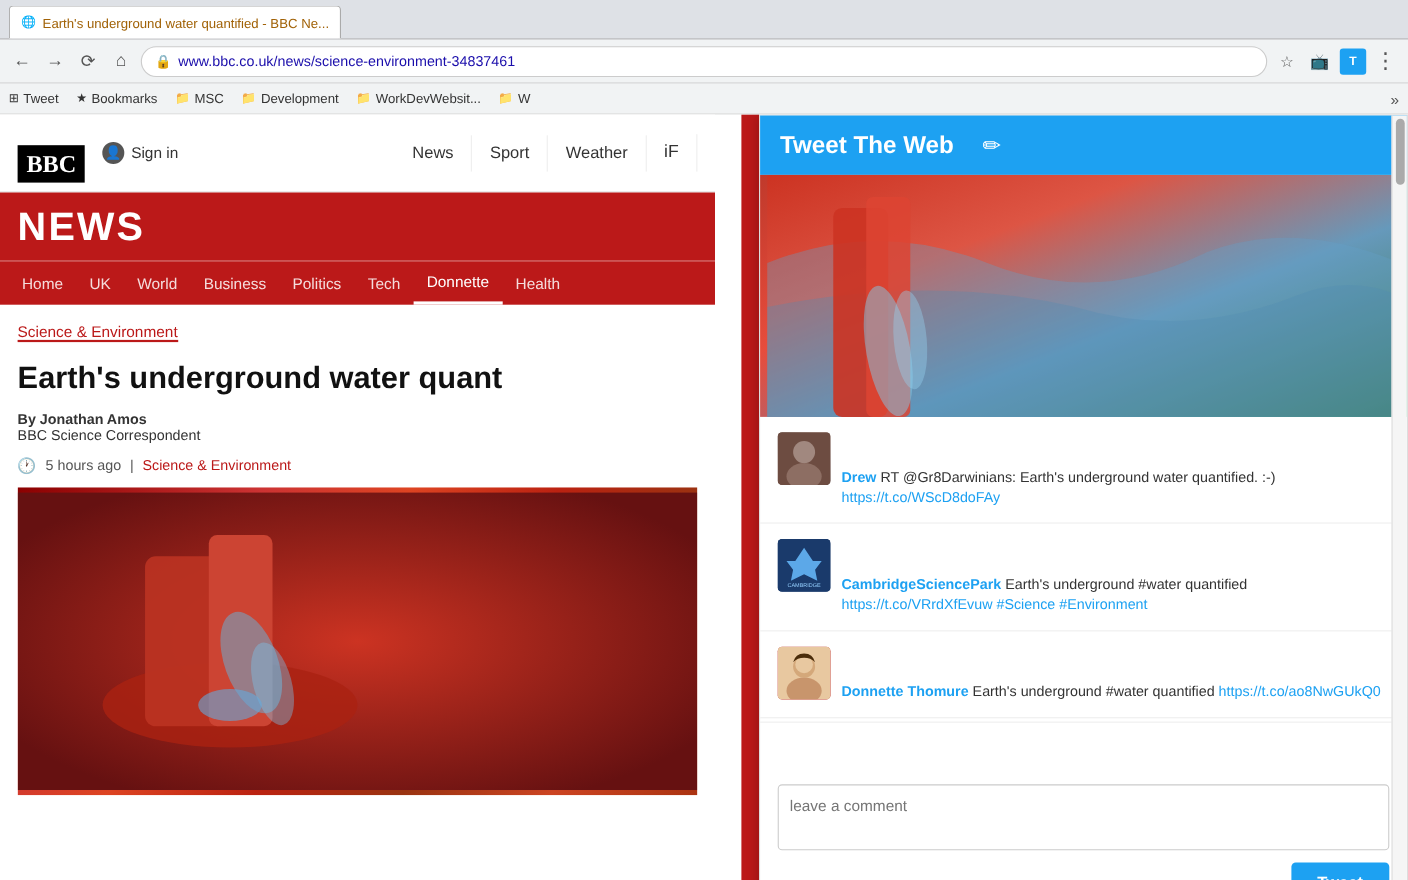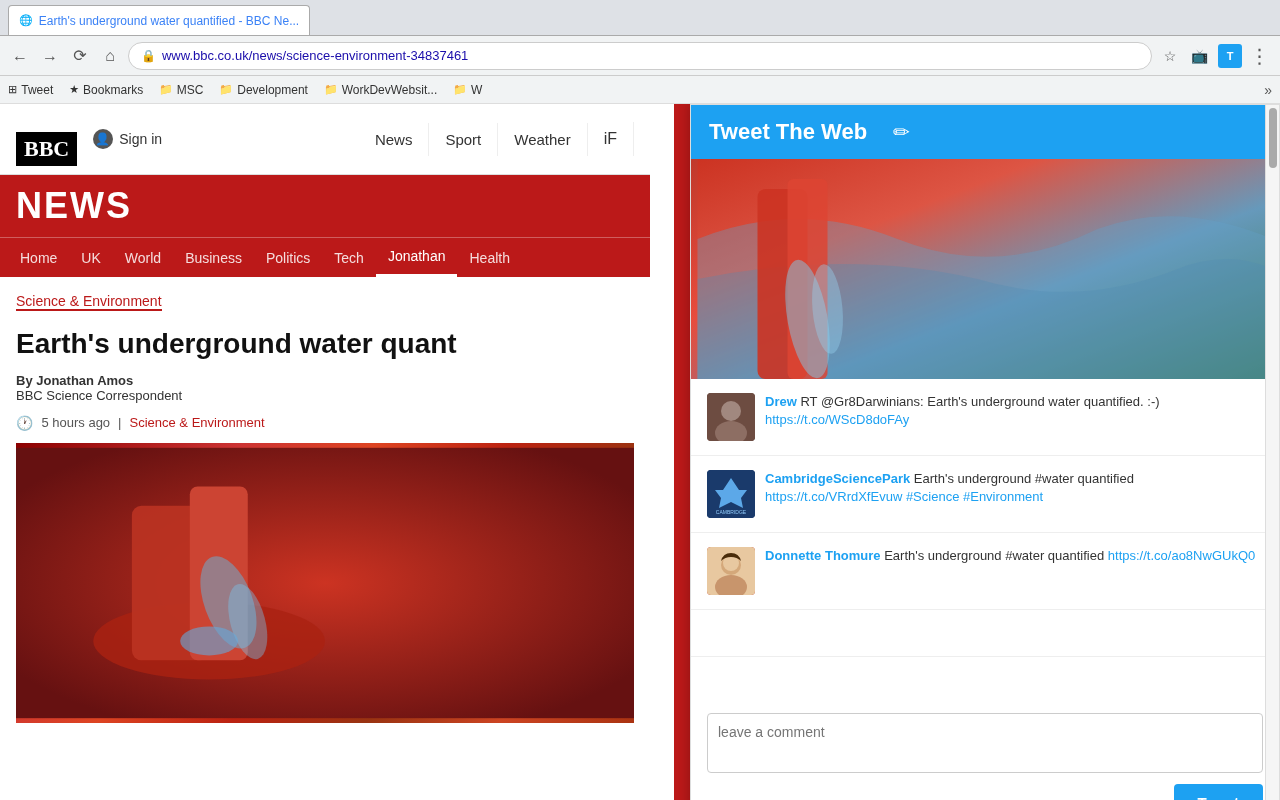--- a/index.html
+++ b/index.html
@@ -69,21 +69,21 @@
 
     
     .tweet-image { width: 100%; height: 220px; background: linear-gradient(135deg, #c0392b 0%, #e74c3c 20%, #3498db 60%, #2ecc71 90%); overflow: hidden; position: relative; }
 
     
     .tweet-list { flex: 1; overflow-y: auto; padding: 0; }
     .tweet-item { display: flex; align-items: flex-start; gap: 10px; padding: 14px 16px; border-bottom: 1px solid #eee; }
     .tweet-avatar-drew { background: linear-gradient(135deg, #333 0%, #666 100%); width: 48px; height: 48px; border-radius: 4px; display: flex; align-items: center; justify-content: center; }
     .tweet-avatar-csp { background: linear-gradient(135deg, #1a3a6b 0%, #2980b9 100%); width: 48px; height: 48px; border-radius: 4px; display: flex; align-items: center; justify-content: center; }
     .tweet-avatar-dt { background: linear-gradient(135deg, #c0392b 0%, #e67e22 100%); width: 48px; height: 48px; border-radius: 4px; display: flex; align-items: center; justify-content: center; }
-    .tweet-content { flex: 1; font-size: 13px; line-height: 1.4; }
+    .tweet-content { flex: 1; font-size: 13px; line-height: 1.4; margin-top: 32px; }
     .tweet-username { color: #1da1f2; font-weight: bold; cursor: pointer; }
     .tweet-text { color: #333; }
     .tweet-link { color: #1da1f2; cursor: pointer; }
 
     
     .comment-area { padding: 12px 16px; border-top: 1px solid #eee; }
     .comment-input { width: 100%; height: 60px; border: 1px solid #ccc; border-radius: 4px; padding: 10px; font-size: 14px; color: #999; resize: none; font-family: Arial, sans-serif; margin-top: 44px; }
     .comment-actions { display: flex; justify-content: flex-end; margin-top: 8px; }
     .tweet-btn { background: #1da1f2; color: #fff; border: none; border-radius: 4px; padding: 10px 24px; font-size: 15px; font-weight: bold; cursor: pointer; }
 
@@ -97,21 +97,21 @@
     .avatar-person { width: 48px; height: 48px; border-radius: 4px; overflow: hidden; display: flex; align-items: center; justify-content: center; }
   </style>
 </head>
 <body>
 
 <div class="browser-frame">
 
   <div class="tab-bar">
     <div class="browser-tab">
       <span style="font-size:11px; margin-right:6px;">🌐</span>
-      <span style="font-size:12px; color:#3b82f6;">Earth's underground water quantified - BBC Ne...</span>
+      <span style="font-size:12px; color:#a16207;">Earth's underground water quantified - BBC Ne...</span>
     </div>
   </div>
 
   <div class="address-bar">
     <button class="nav-btn">←</button>
     <button class="nav-btn">→</button>
     <button class="nav-btn">⟳</button>
     <button class="nav-btn">⌂</button>
     <div class="url-bar">
       <span style="color:#555; margin-right:6px; font-size:12px;">🔒</span>
@@ -173,21 +173,21 @@
         <div class="bbc-news-title">NEWS</div>
       </div>
 
       <div class="bbc-subnav">
         <div class="bbc-subnav-item">Home</div>
         <div class="bbc-subnav-item">UK</div>
         <div class="bbc-subnav-item">World</div>
         <div class="bbc-subnav-item">Business</div>
         <div class="bbc-subnav-item">Politics</div>
         <div class="bbc-subnav-item">Tech</div>
-        <div class="bbc-subnav-item active">Jonathan</div>
+        <div class="bbc-subnav-item active">Donnette</div>
         <div class="bbc-subnav-item">Health</div>
       </div>
 
       <div class="article-area">
         <div class="breadcrumb">Science &amp; Environment</div>
         <h1 class="article-title">Earth's underground water quant</h1>
         <div class="article-author">
           <div class="byline">By Jonathan Amos</div>
           <div>BBC Science Correspondent</div>
         </div>

